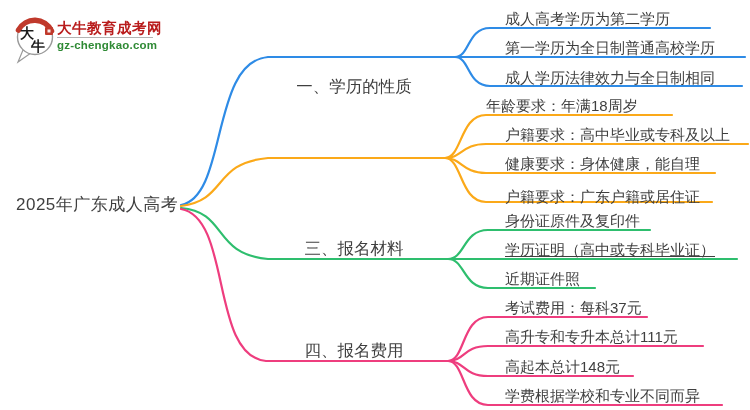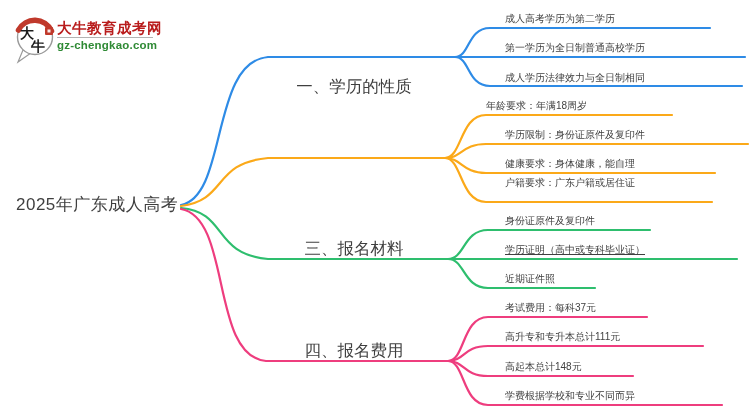--- a/index.html
+++ b/index.html
@@ -4,21 +4,21 @@
 <style>
   html,body{margin:0;padding:0;background:#fff;}
   .stage{
     position:relative;width:750px;height:410px;background:#ffffff;overflow:hidden;
     font-family:"Liberation Sans","DejaVu Sans",sans-serif;
   }
   .lines{position:absolute;left:0;top:0;}
   .node{position:absolute;color:#3f3f3f;white-space:nowrap;}
   .root-title{font-size:17px;line-height:20px;letter-spacing:0.5px;}
   .branch-label{font-size:16.5px;line-height:19px;text-align:center;width:204px;}
-  .leaf-label{font-size:10px;line-height:19px;}
+  .leaf-label{font-size:15px;line-height:19px;}
   .logo{position:absolute;left:0;top:0;width:210px;height:80px;}
   .logo-icon{position:absolute;left:12px;top:12px;}
   .logo-title{position:absolute;left:57px;top:19px;font-size:14.5px;font-weight:bold;
     color:#b91c1c;letter-spacing:0.5px;white-space:nowrap;text-align:center;}
   .logo-sep{position:absolute;left:57px;top:37px;width:96px;height:1px;background:#b3b3b3;}
   .logo-domain{position:absolute;left:57px;top:39px;font-size:11.5px;font-weight:bold;
     color:#2f8a35;letter-spacing:0.2px;white-space:nowrap;}
 </style>
 </head>
 <body>
@@ -73,23 +73,23 @@
 
   <div class="node branch-label" style="left:252px;top:37px;margin-top:40px;">一、学历的性质</div>
   <div class="node branch-label" style="left:252px;top:239px;">三、报名材料</div>
   <div class="node branch-label" style="left:252px;top:341px;">四、报名费用</div>
 
   <div class="node leaf-label" style="left:505px;top:9px;">成人高考学历为第二学历</div>
   <div class="node leaf-label" style="left:505px;top:38px;">第一学历为全日制普通高校学历</div>
   <div class="node leaf-label" style="left:505px;top:68px;">成人学历法律效力与全日制相同</div>
 
   <div class="node leaf-label" style="left:486px;top:96px;">年龄要求：年满18周岁</div>
-  <div class="node leaf-label" style="left:505px;top:125px;">学历限制：身份证原件及复印件</div>
+  <div class="node leaf-label" style="left:505px;top:125px;">户籍要求：高中毕业或专科及以上</div>
   <div class="node leaf-label" style="left:505px;top:154px;">健康要求：身体健康，能自理</div>
-  <div class="node leaf-label" style="left:505px;top:173px;text-align:right;">户籍要求：广东户籍或居住证</div>
+  <div class="node leaf-label" style="left:505px;top:187px;text-align:right;">户籍要求：广东户籍或居住证</div>
 
   <div class="node leaf-label" style="left:505px;top:211px;">身份证原件及复印件</div>
   <div class="node leaf-label" style="left:505px;top:240px;text-decoration:underline;">学历证明（高中或专科毕业证）</div>
   <div class="node leaf-label" style="left:505px;top:269px;">近期证件照</div>
 
   <div class="node leaf-label" style="left:505px;top:298px;">考试费用：每科37元</div>
   <div class="node leaf-label" style="left:505px;top:327px;">高升专和专升本总计111元</div>
   <div class="node leaf-label" style="left:505px;top:357px;text-align:center;">高起本总计148元</div>
   <div class="node leaf-label" style="left:505px;top:386px;">学费根据学校和专业不同而异</div>
 

